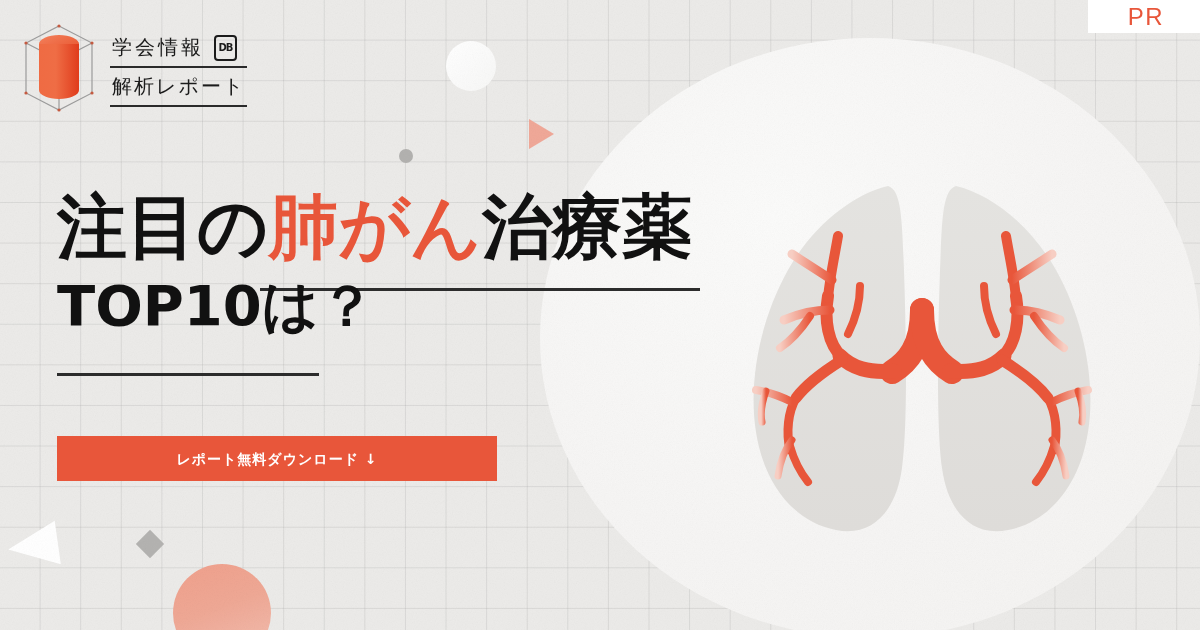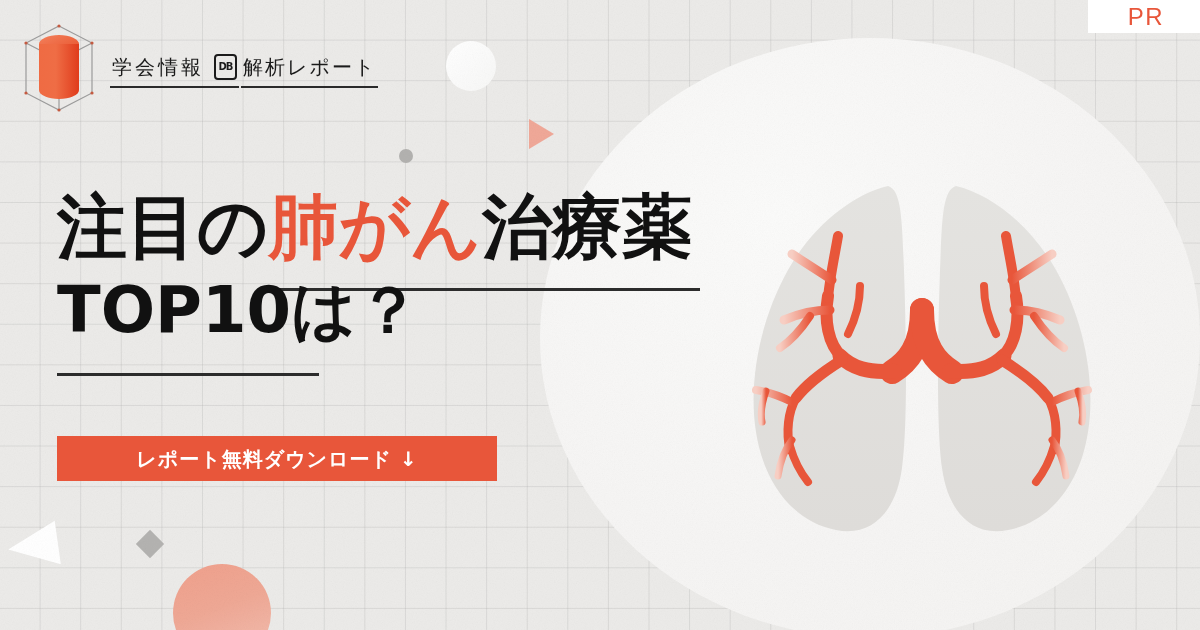--- a/index.html
+++ b/index.html
@@ -106,21 +106,21 @@
     position:absolute;
     left:22px;top:22px;
     display:flex;align-items:center;gap:14px;
   }
   .logo-mark{
     position:relative;
     width:74px;height:92px;
     flex:0 0 auto;
   }
   .logo-text{
-    display:flex;
+    display:flex;flex-direction:column;
     justify-content:center;
     gap:2px;
     padding-top:2px;
   }
   .logo-line{
     display:flex;align-items:center;
     font-size:20px;
     letter-spacing:3px;
     color:#1b1b1b;
     font-family:"DejaVu Sans","Liberation Sans",sans-serif;
@@ -155,21 +155,21 @@
     color:#111111;
     line-height:1;
     white-space:nowrap;
   }
   .hl-line-1{
     font-size:70px;
     letter-spacing:0px;
     height:86px;
   }
   .hl-line-2{
-    font-size:64px;
+    font-size:56px;
     letter-spacing:0px;
     height:86px;
     margin-top:0px;
   }
   .hl-accent{color:#e8563a;}
   .hl-rule{
     position:absolute;
     height:3px;background:#2c2c2c;
   }
   .rule-1{left:203px;top:96px;width:440px;}
@@ -182,21 +182,21 @@
     width:440px;height:45px;
     background:#e8563a;
     display:flex;align-items:center;justify-content:center;
     cursor:pointer;
     border:none;
     padding:0;
   }
   .cta span{
     color:#ffffff;
     font-family:"DejaVu Sans","Liberation Sans",sans-serif;
-    font-size:20px;
+    font-size:14px;
     font-weight:700;
     letter-spacing:1px;
     line-height:1;
     white-space:nowrap;
   }
 
   
   .lungs{
     position:absolute;
     left:736px;top:150px;

